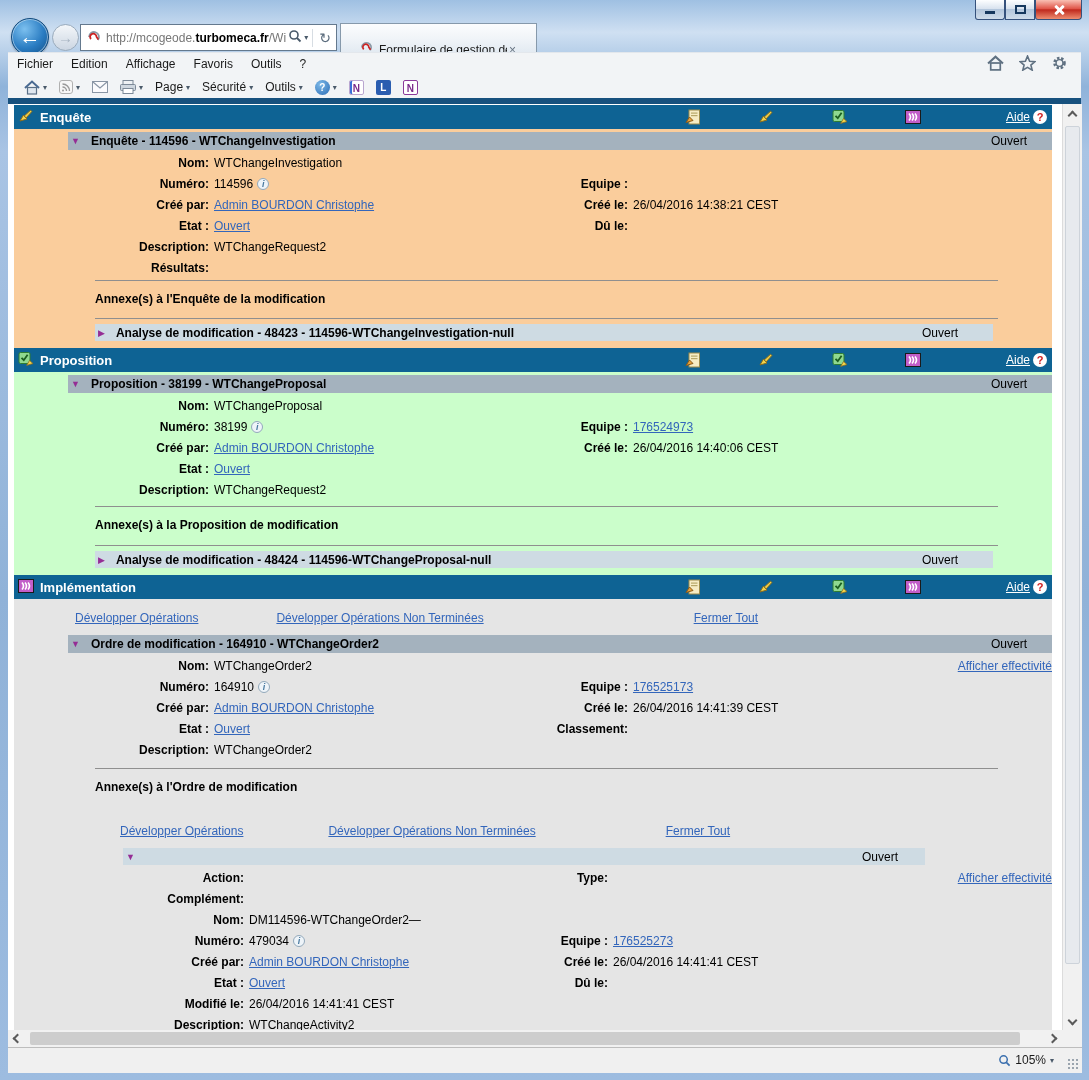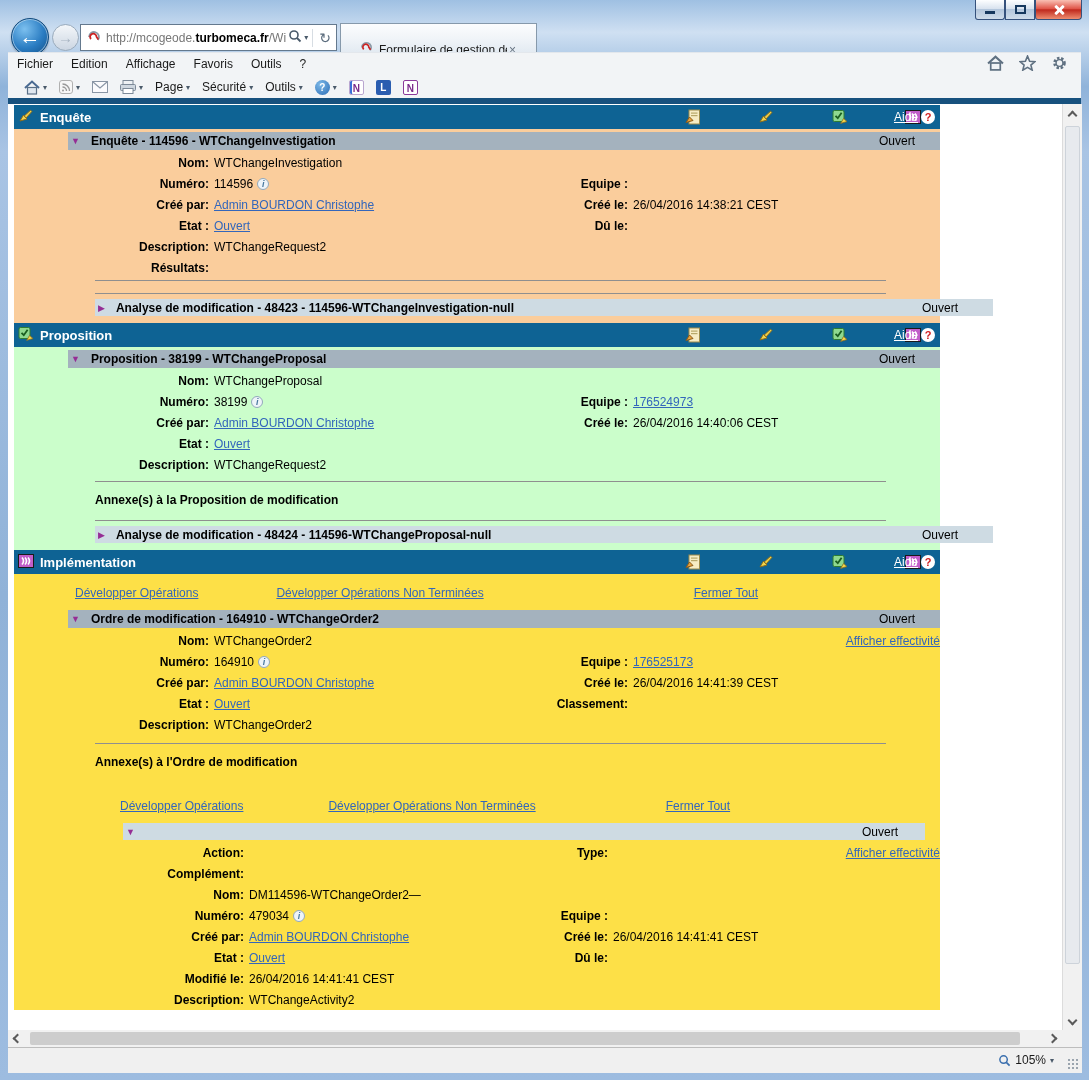--- a/index.html
+++ b/index.html
@@ -58,31 +58,31 @@
   .chev.up{transform:rotate(135deg);margin:8px auto 0;display:block;}
   .chev.down{transform:rotate(-45deg);margin:4px auto 0;display:block;}
   .chev.left{transform:rotate(45deg);position:absolute;left:6px;top:5px;}
   .chev.right{transform:rotate(225deg);position:absolute;right:6px;top:5px;}
   .statusbar{position:absolute;left:8px;top:1047px;width:1074px;height:26px;background:#f0f0f0;border-top:1px solid #bdbdbd;}
   .zoomctl{position:absolute;right:28px;top:5px;display:flex;align-items:center;gap:4px;color:#1a1a1a;}
   .grip{position:absolute;right:3px;bottom:3px;width:12px;height:12px;
         background:radial-gradient(circle,#9aa4ae 1px,transparent 1.5px);background-size:4px 4px;}
   
   .page{position:absolute;left:0;top:0;width:1054px;padding:1px 4px 0 6px;}
-  .section{width:926px;}
+  .section{width:1038px;}
   .sec-header{height:24px;background:#0e6394;color:#fff;display:flex;align-items:center;position:relative;padding-left:4px;}
   .sec-title{font-weight:bold;font-size:13px;margin-left:6px;}
   .navico{position:absolute;top:4px;cursor:pointer;}
   .ni1{left:671px;} .ni2{left:744px;} .ni3{left:818px;} .ni4{left:891px;}
   .aide{position:absolute;right:5px;top:0;height:24px;display:flex;align-items:center;gap:3px;}
   .aide a{color:#fff;text-decoration:underline;cursor:pointer;}
   .qhelp{width:14px;height:14px;border-radius:50%;background:#fff;color:#cf1d1d;font-weight:bold;font-size:11px;
          display:inline-flex;align-items:center;justify-content:center;cursor:pointer;}
   .sec-body{position:relative;padding-top:3px;padding-bottom:7px;}
-  .bg-orange{background:#facd9c;} .bg-green{background:#cbfecb;} .bg-purple{background:#fde047;padding-bottom:0;}
+  .bg-orange{background:#facd9c;} .bg-green{background:#cbfecb;} .bg-purple{background:#e5e5e5;padding-bottom:0;}
   .record-bar{margin-left:54px;height:18px;background:#a4b2be;display:flex;align-items:center;font-weight:bold;}
   .record-bar .status,.an-bar .status{margin-left:auto;font-weight:normal;}
   .record-bar .status{padding-right:25px;}
   .tri{color:#952d95;font-size:9px;margin-left:3px;cursor:pointer;}
   .rb-title{margin-left:11px;}
   .fields{margin-top:2px;}
   .frow{display:flex;align-items:center;height:21px;}
   .fl{width:200px;text-align:right;font-weight:bold;padding-right:5px;white-space:nowrap;}
   .fv{width:313px;white-space:nowrap;display:flex;align-items:center;gap:4px;}
   .rl{width:106px;text-align:right;font-weight:bold;padding-right:5px;white-space:nowrap;}
@@ -322,20 +322,21 @@
             <div class="frow">
                 <span class="fl">Description:</span>
                 <span class="fv">WTChangeRequest2</span>
               </div>
             <div class="frow">
                 <span class="fl">Résultats:</span>
                 <span class="fv"></span>
               </div>
           </div>
           <div class="sep" style="margin-top:2px;"></div>
+          <div class="annexe" style="margin-top:11px;">Annexe(s) à l'Enquête de la modification</div>
           <div class="sep" style="margin-top:12px;"></div>
           <div class="an-bar" style="margin-top:5px;">
             <span class="tri">▶</span>
             <span class="an-title">Analyse de modification - 48423 - 114596-WTChangeInvestigation-null</span>
             <span class="status">Ouvert</span>
           </div>
         </div>
       </div>
 
       <div class="section">
@@ -535,20 +536,21 @@
                 <span class="fl2">Nom:</span>
                 <span class="fv2">DM114596-WTChangeOrder2—</span>
               </div>
             <div class="frow">
                 <span class="fl2">Numéro:</span>
                 <span class="fv2">
                   <span>479034</span>
                   <span class="info">i</span>
                 </span>
                 <span class="rl2">Equipe :</span>
+                <span class="rv"><span class="lnk">176525273</span></span>
               </div>
             <div class="frow">
                 <span class="fl2">Créé par:</span>
                 <span class="fv2">
                   <span class="lnk">Admin BOURDON Christophe</span>
                 </span>
                 <span class="rl2">Créé le:</span>
                 <span class="rv">26/04/2016 14:41:41 CEST</span>
               </div>
             <div class="frow">

